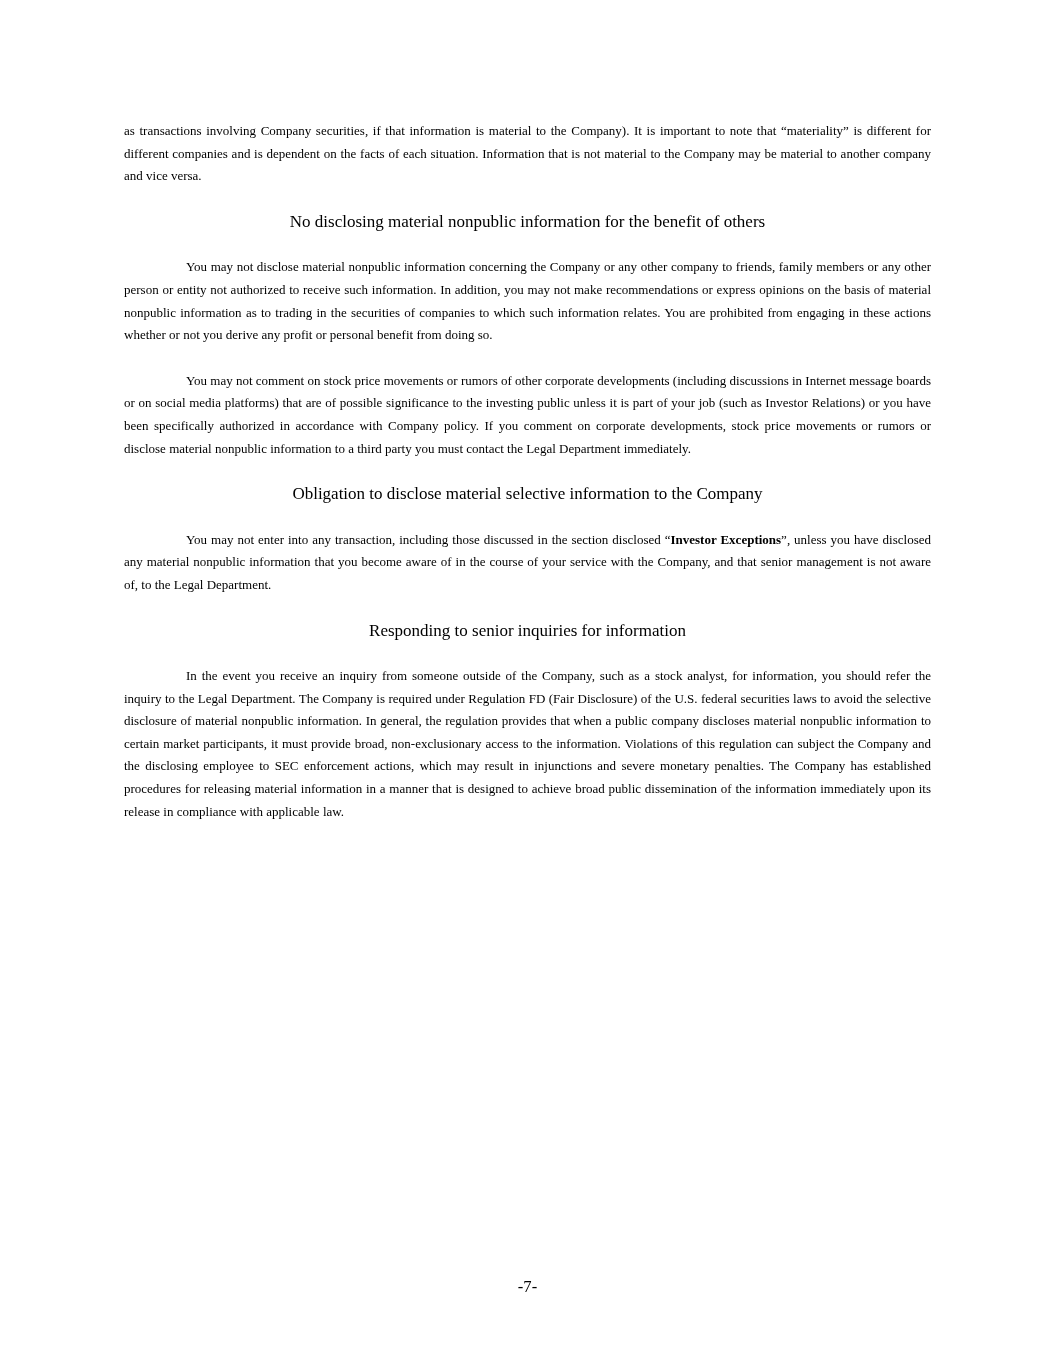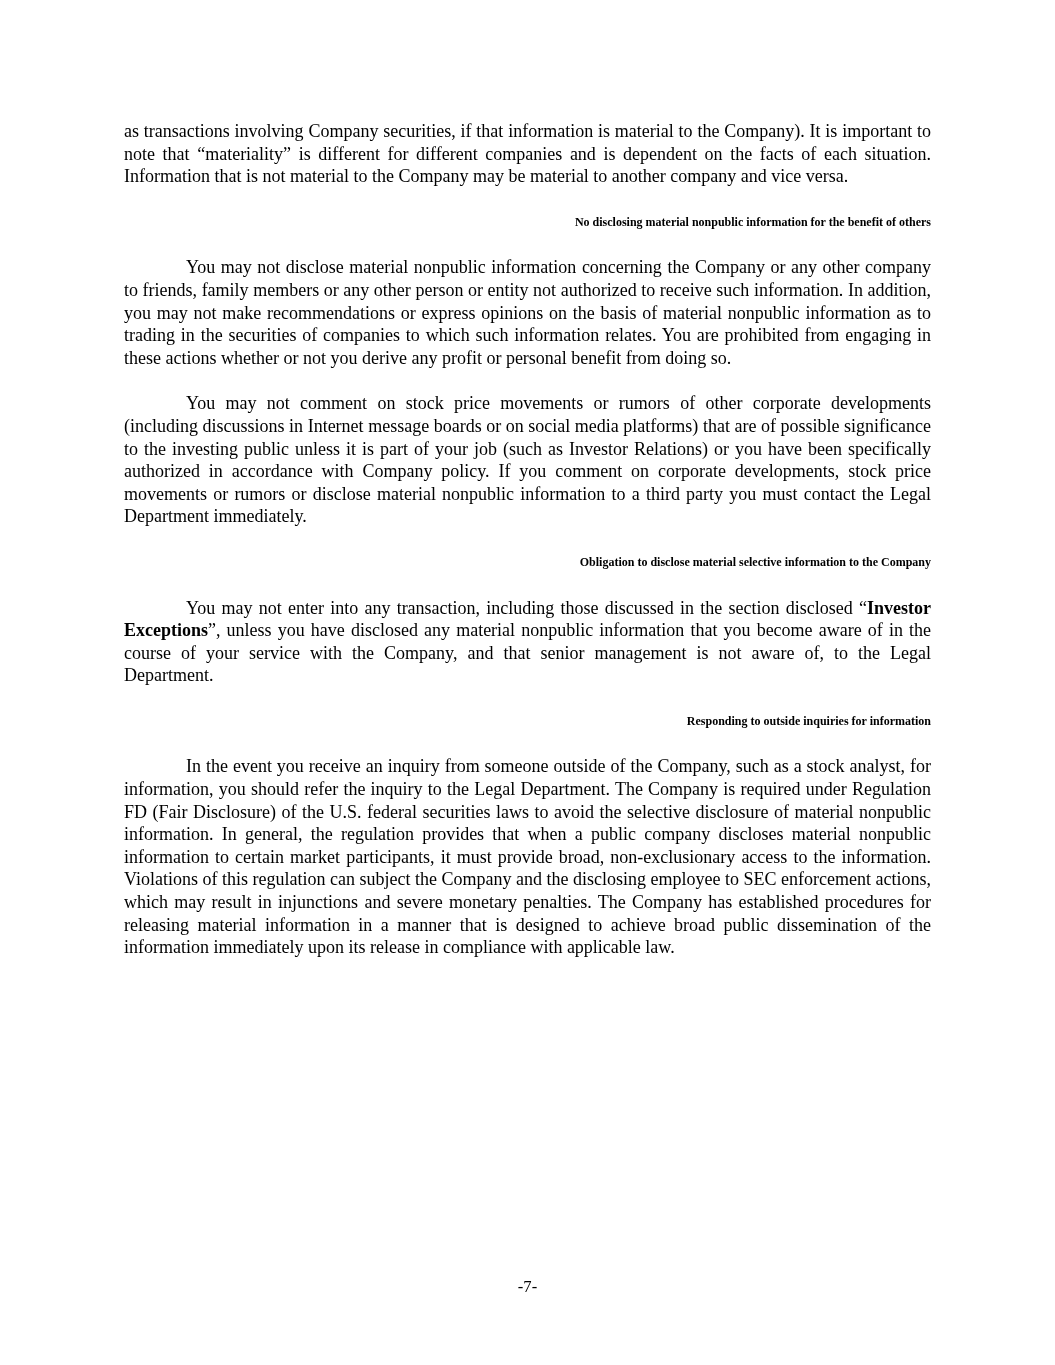--- a/index.html
+++ b/index.html
@@ -14,34 +14,34 @@
     font-family: "Liberation Serif", "DejaVu Serif", serif;
     color: #000000;
   }
   .page {
     position: absolute;
     left: 124px;
     top: 120px;
     width: 807px;
   }
   .para {
-    font-size: 18px;
+    font-size: 13px;
     line-height: 22.6px;
     text-align: justify;
     margin: 0 0 23px 0;
   }
   .para.indent {
     text-indent: 62px;
   }
   .heading {
-    font-size: 12px;
+    font-size: 17px;
     line-height: 22.6px;
-    font-weight: bold;
+    font-weight: normal;
     margin: 0 0 23px 0;
-    text-align: right;
+    text-align: center;
   }
   .bold {
     font-weight: bold;
   }
   .footer {
     position: absolute;
     left: 0;
     top: 1277px;
     width: 1055px;
     text-align: center;
@@ -58,19 +58,19 @@
   <h3 class="heading">No disclosing material nonpublic information for the benefit of others</h3>
 
   <p class="para indent">You may not disclose material nonpublic information concerning the Company or any other company to friends, family members or any other person or entity not authorized to receive such information. In addition, you may not make recommendations or express opinions on the basis of material nonpublic information as to trading in the securities of companies to which such information relates. You are prohibited from engaging in these actions whether or not you derive any profit or personal benefit from doing so.</p>
 
   <p class="para indent">You may not comment on stock price movements or rumors of other corporate developments (including discussions in Internet message boards or on social media platforms) that are of possible significance to the investing public unless it is part of your job (such as Investor Relations) or you have been specifically authorized in accordance with Company policy. If you comment on corporate developments, stock price movements or rumors or disclose material nonpublic information to a third party you must contact the Legal Department immediately.</p>
 
   <h3 class="heading">Obligation to disclose material selective information to the Company</h3>
 
   <p class="para indent"><span>You may not enter into any transaction, including those discussed in the section disclosed “</span><span class="bold">Investor Exceptions</span><span>”, unless you have disclosed any material nonpublic information that you become aware of in the course of your service with the Company, and that senior management is not aware of, to the Legal Department.</span></p>
 
-  <h3 class="heading">Responding to outside inquiries for information</h3>
+  <h3 class="heading">Responding to senior inquiries for information</h3>
 
   <p class="para indent">In the event you receive an inquiry from someone outside of the Company, such as a stock analyst, for information, you should refer the inquiry to the Legal Department. The Company is required under Regulation FD (Fair Disclosure) of the U.S. federal securities laws to avoid the selective disclosure of material nonpublic information. In general, the regulation provides that when a public company discloses material nonpublic information to certain market participants, it must provide broad, non-exclusionary access to the information. Violations of this regulation can subject the Company and the disclosing employee to SEC enforcement actions, which may result in injunctions and severe monetary penalties. The Company has established procedures for releasing material information in a manner that is designed to achieve broad public dissemination of the information immediately upon its release in compliance with applicable law.</p>
 
 </div>
 
 <div class="footer">-7-</div>
 
 </body></html>

